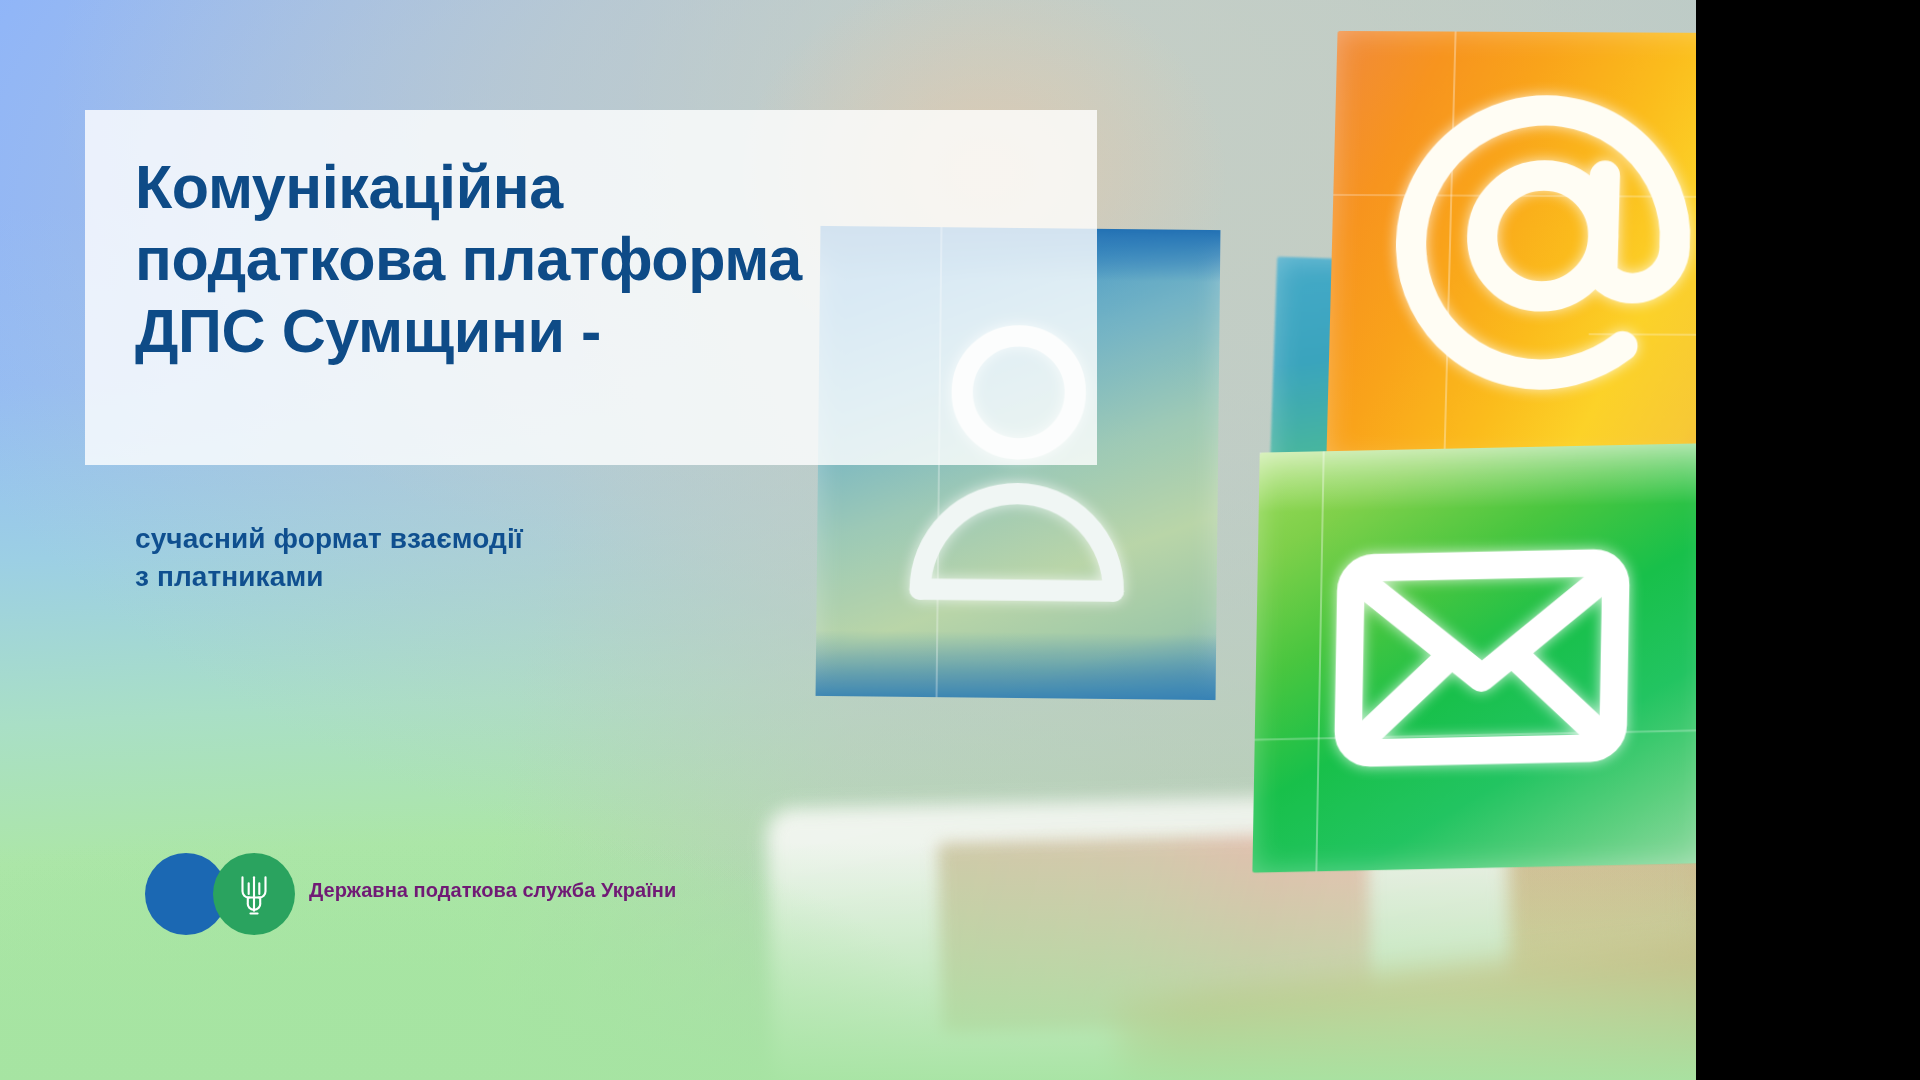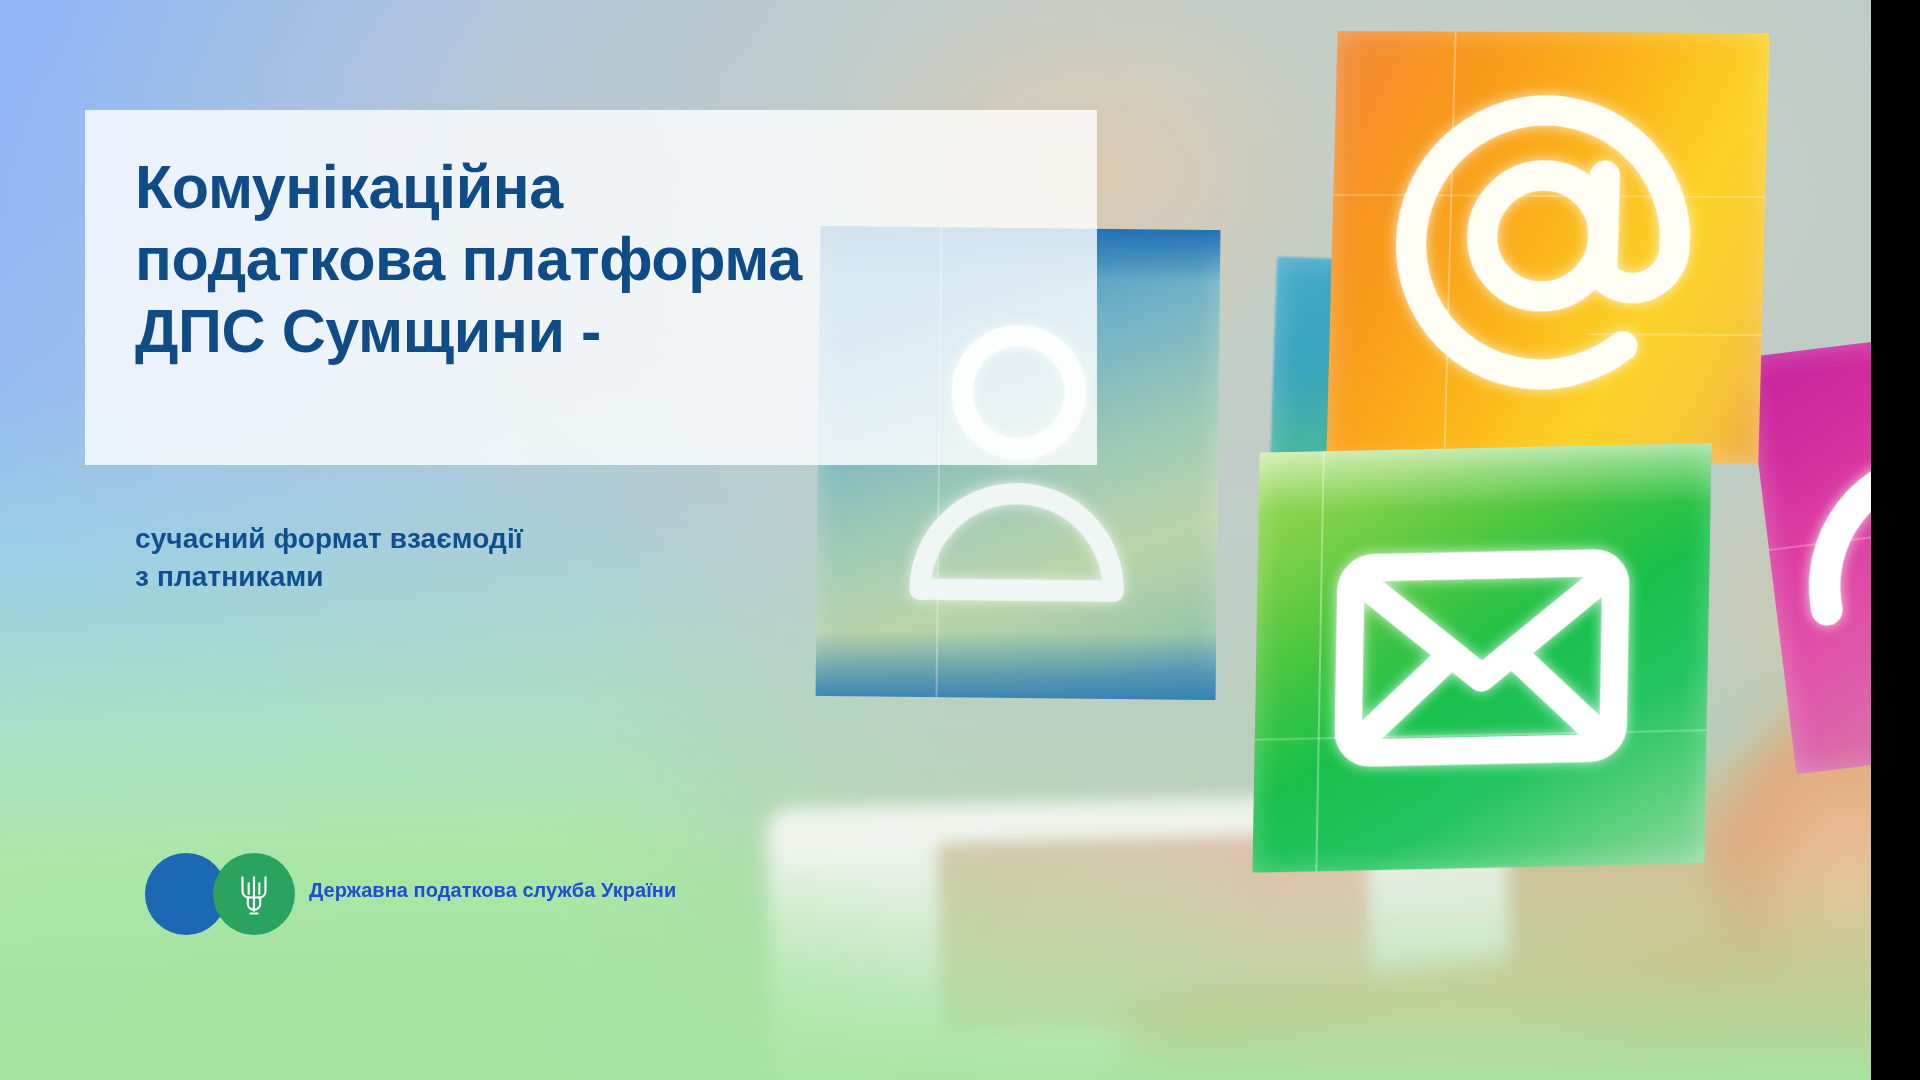--- a/index.html
+++ b/index.html
@@ -3,21 +3,21 @@
 <meta charset="utf-8">
 <title>Комунікаційна податкова платформа ДПС Сумщини</title>
 <style>
   html, body {
     margin: 0;
     padding: 0;
     background: #000;
   }
   #stage {
     position: relative;
-    width: 1871px;
+    width: 1696px;
     height: 1080px;
     overflow: hidden;
     font-family: "Liberation Sans", "DejaVu Sans", sans-serif;
     background: #9bbdf5;
   }
 
   
   .bg-layer { position: absolute; inset: 0; }
 
   
@@ -241,21 +241,21 @@
     background: #1b68b3;
   }
   .logo-dot-green {
     position: absolute; left: 68px; top: 8px;
     width: 82px; height: 82px; border-radius: 50%;
     background: #2aa35f;
     display: flex; align-items: center; justify-content: center;
   }
   .logo-dot-green svg { width: 36px; height: 46px; display: block; }
 
-  #logo-text { margin-left: 12px; color: #1d4ed8; }
+  #logo-text { margin-left: 12px; color: #701a75; }
   #logo-line1 {
     font-size: 20px; font-weight: 700; line-height: 1.28;
     letter-spacing: .05px; margin-bottom: 6px;
   }
   #logo-line2 {
     font-size: 19px; font-weight: 700; line-height: 1.30;
     letter-spacing: .05px; white-space: pre-line;
   }
 </style>
 </head>

